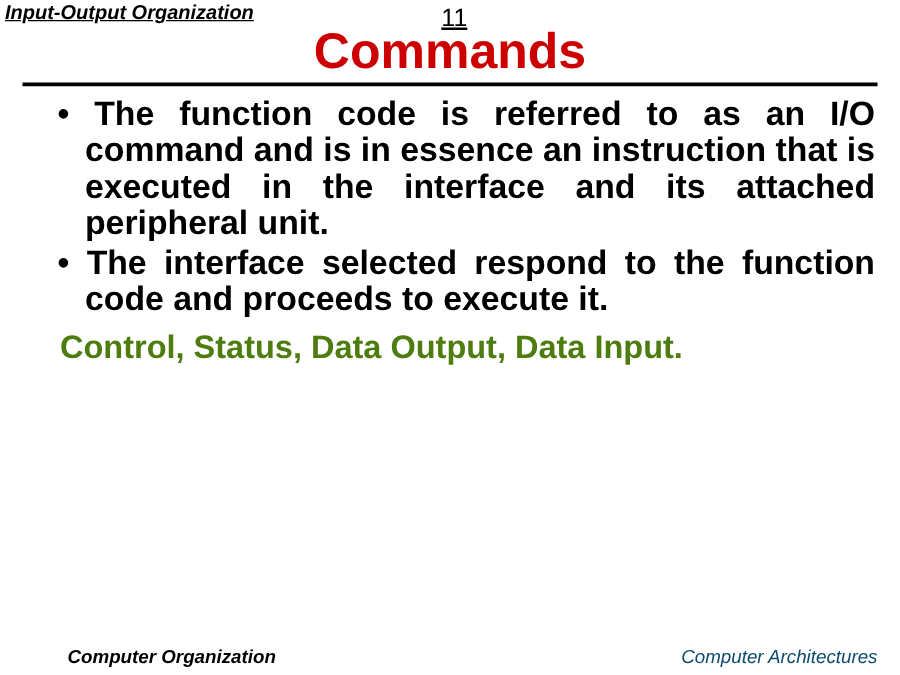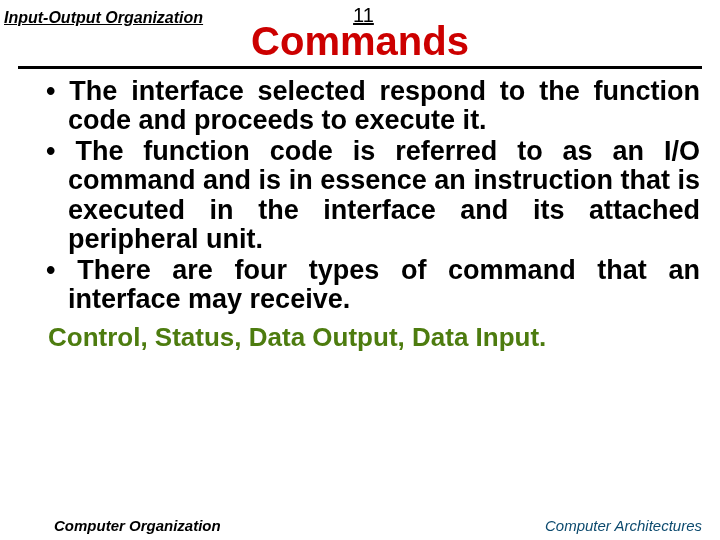--- a/index.html
+++ b/index.html
@@ -10,21 +10,21 @@
     body {
       width: 720px;
       height: 540px;
       background: #ffffff;
       font-family: Arial, Helvetica, sans-serif;
       position: relative;
       overflow: hidden;
     }
     .header-row {
       display: flex;
-      align-items: flex-end;
+      align-items: flex-start;
       padding: 2px 4px 0 4px;
     }
     .header-left {
       font-style: italic;
       font-weight: bold;
       font-size: 16px;
       color: #000;
       flex: 0 0 auto;
       text-decoration: underline;
     }
@@ -98,22 +98,21 @@
 
 <div class="header-row">
   <div class="header-left">Input-Output Organization</div>
   <div class="page-number">11</div>
 </div>
 
 <div class="title">Commands</div>
 <div class="title-underline"></div>
 
 <div class="content">
+  <div class="bullet">The function code is referred to as an I/O command and is in essence an instruction that is executed in the interface and its attached peripheral unit.</div>
   <div class="bullet">The interface selected respond to the function code and proceeds to execute it.</div>
-  <div class="bullet">The function code is referred to as an I/O command and is in essence an instruction that is executed in the interface and its attached peripheral unit.</div>
-  <div class="bullet">There are four types of command that an interface may receive.</div>
   <div class="command-types">Control, Status, Data Output, Data Input.</div>
 </div>
 
 <div class="footer">
   <div class="footer-left">Computer Organization</div>
   <div class="footer-right">Computer Architectures</div>
 </div>
 
 </body></html>

